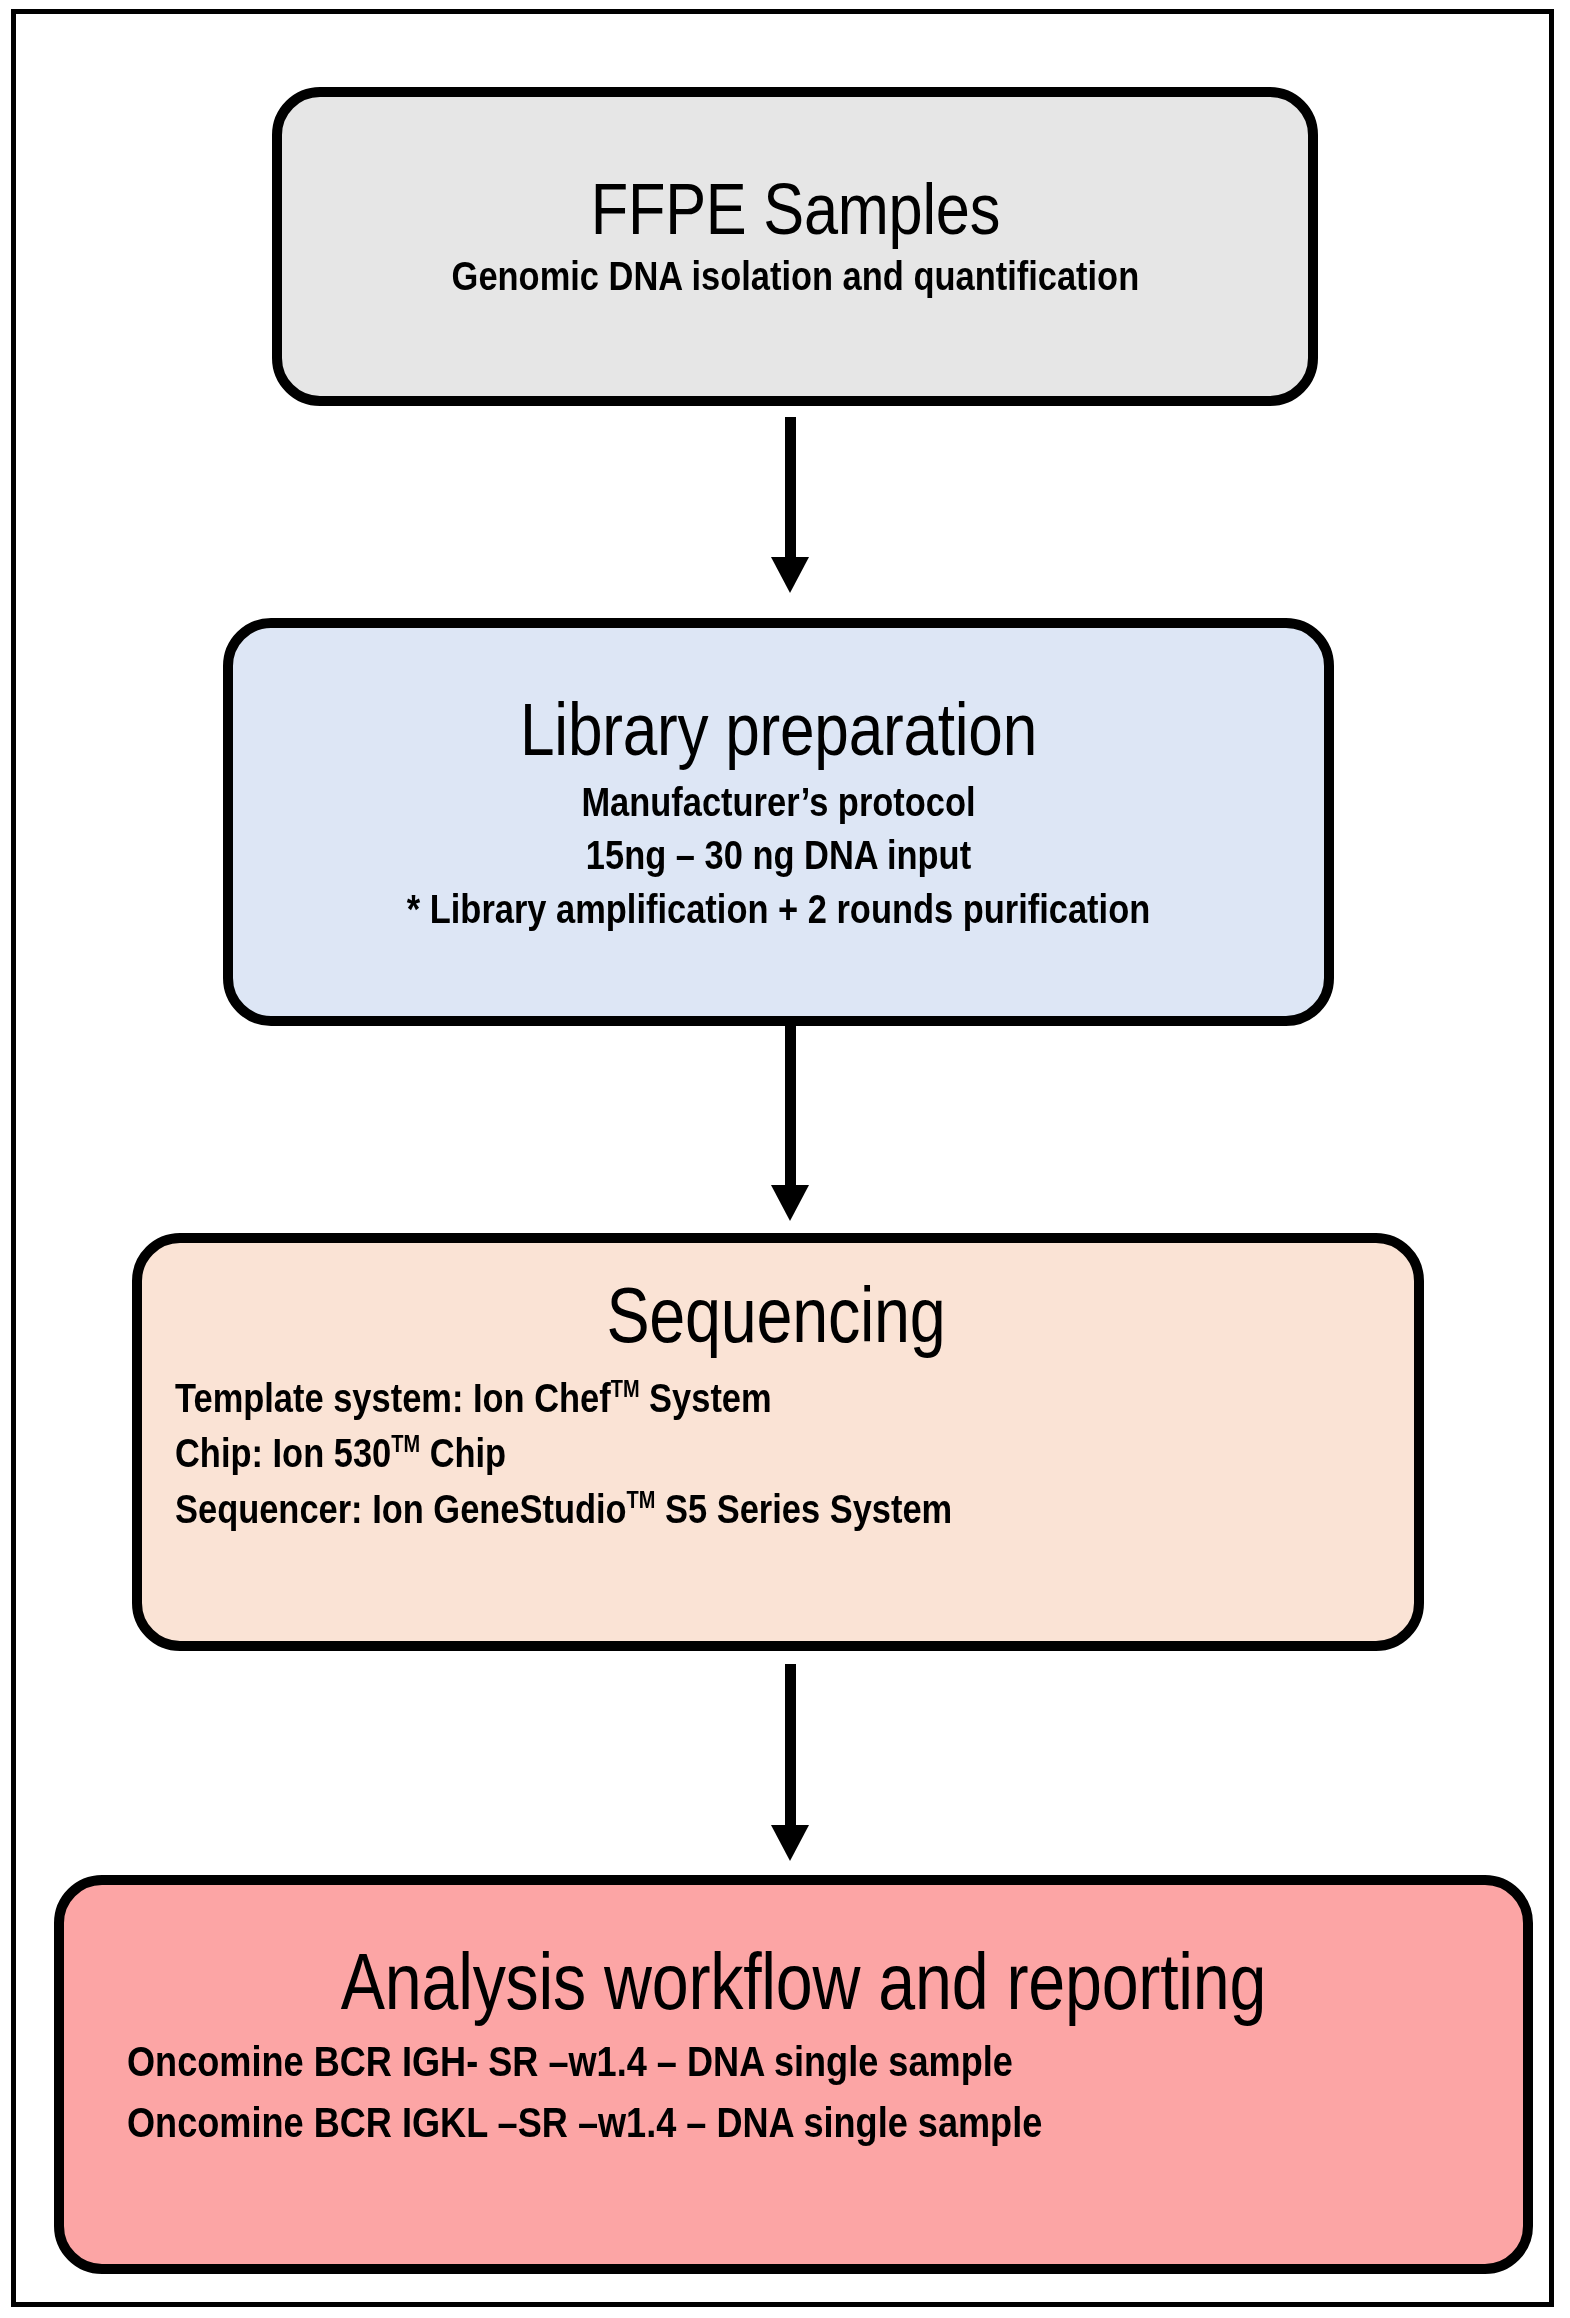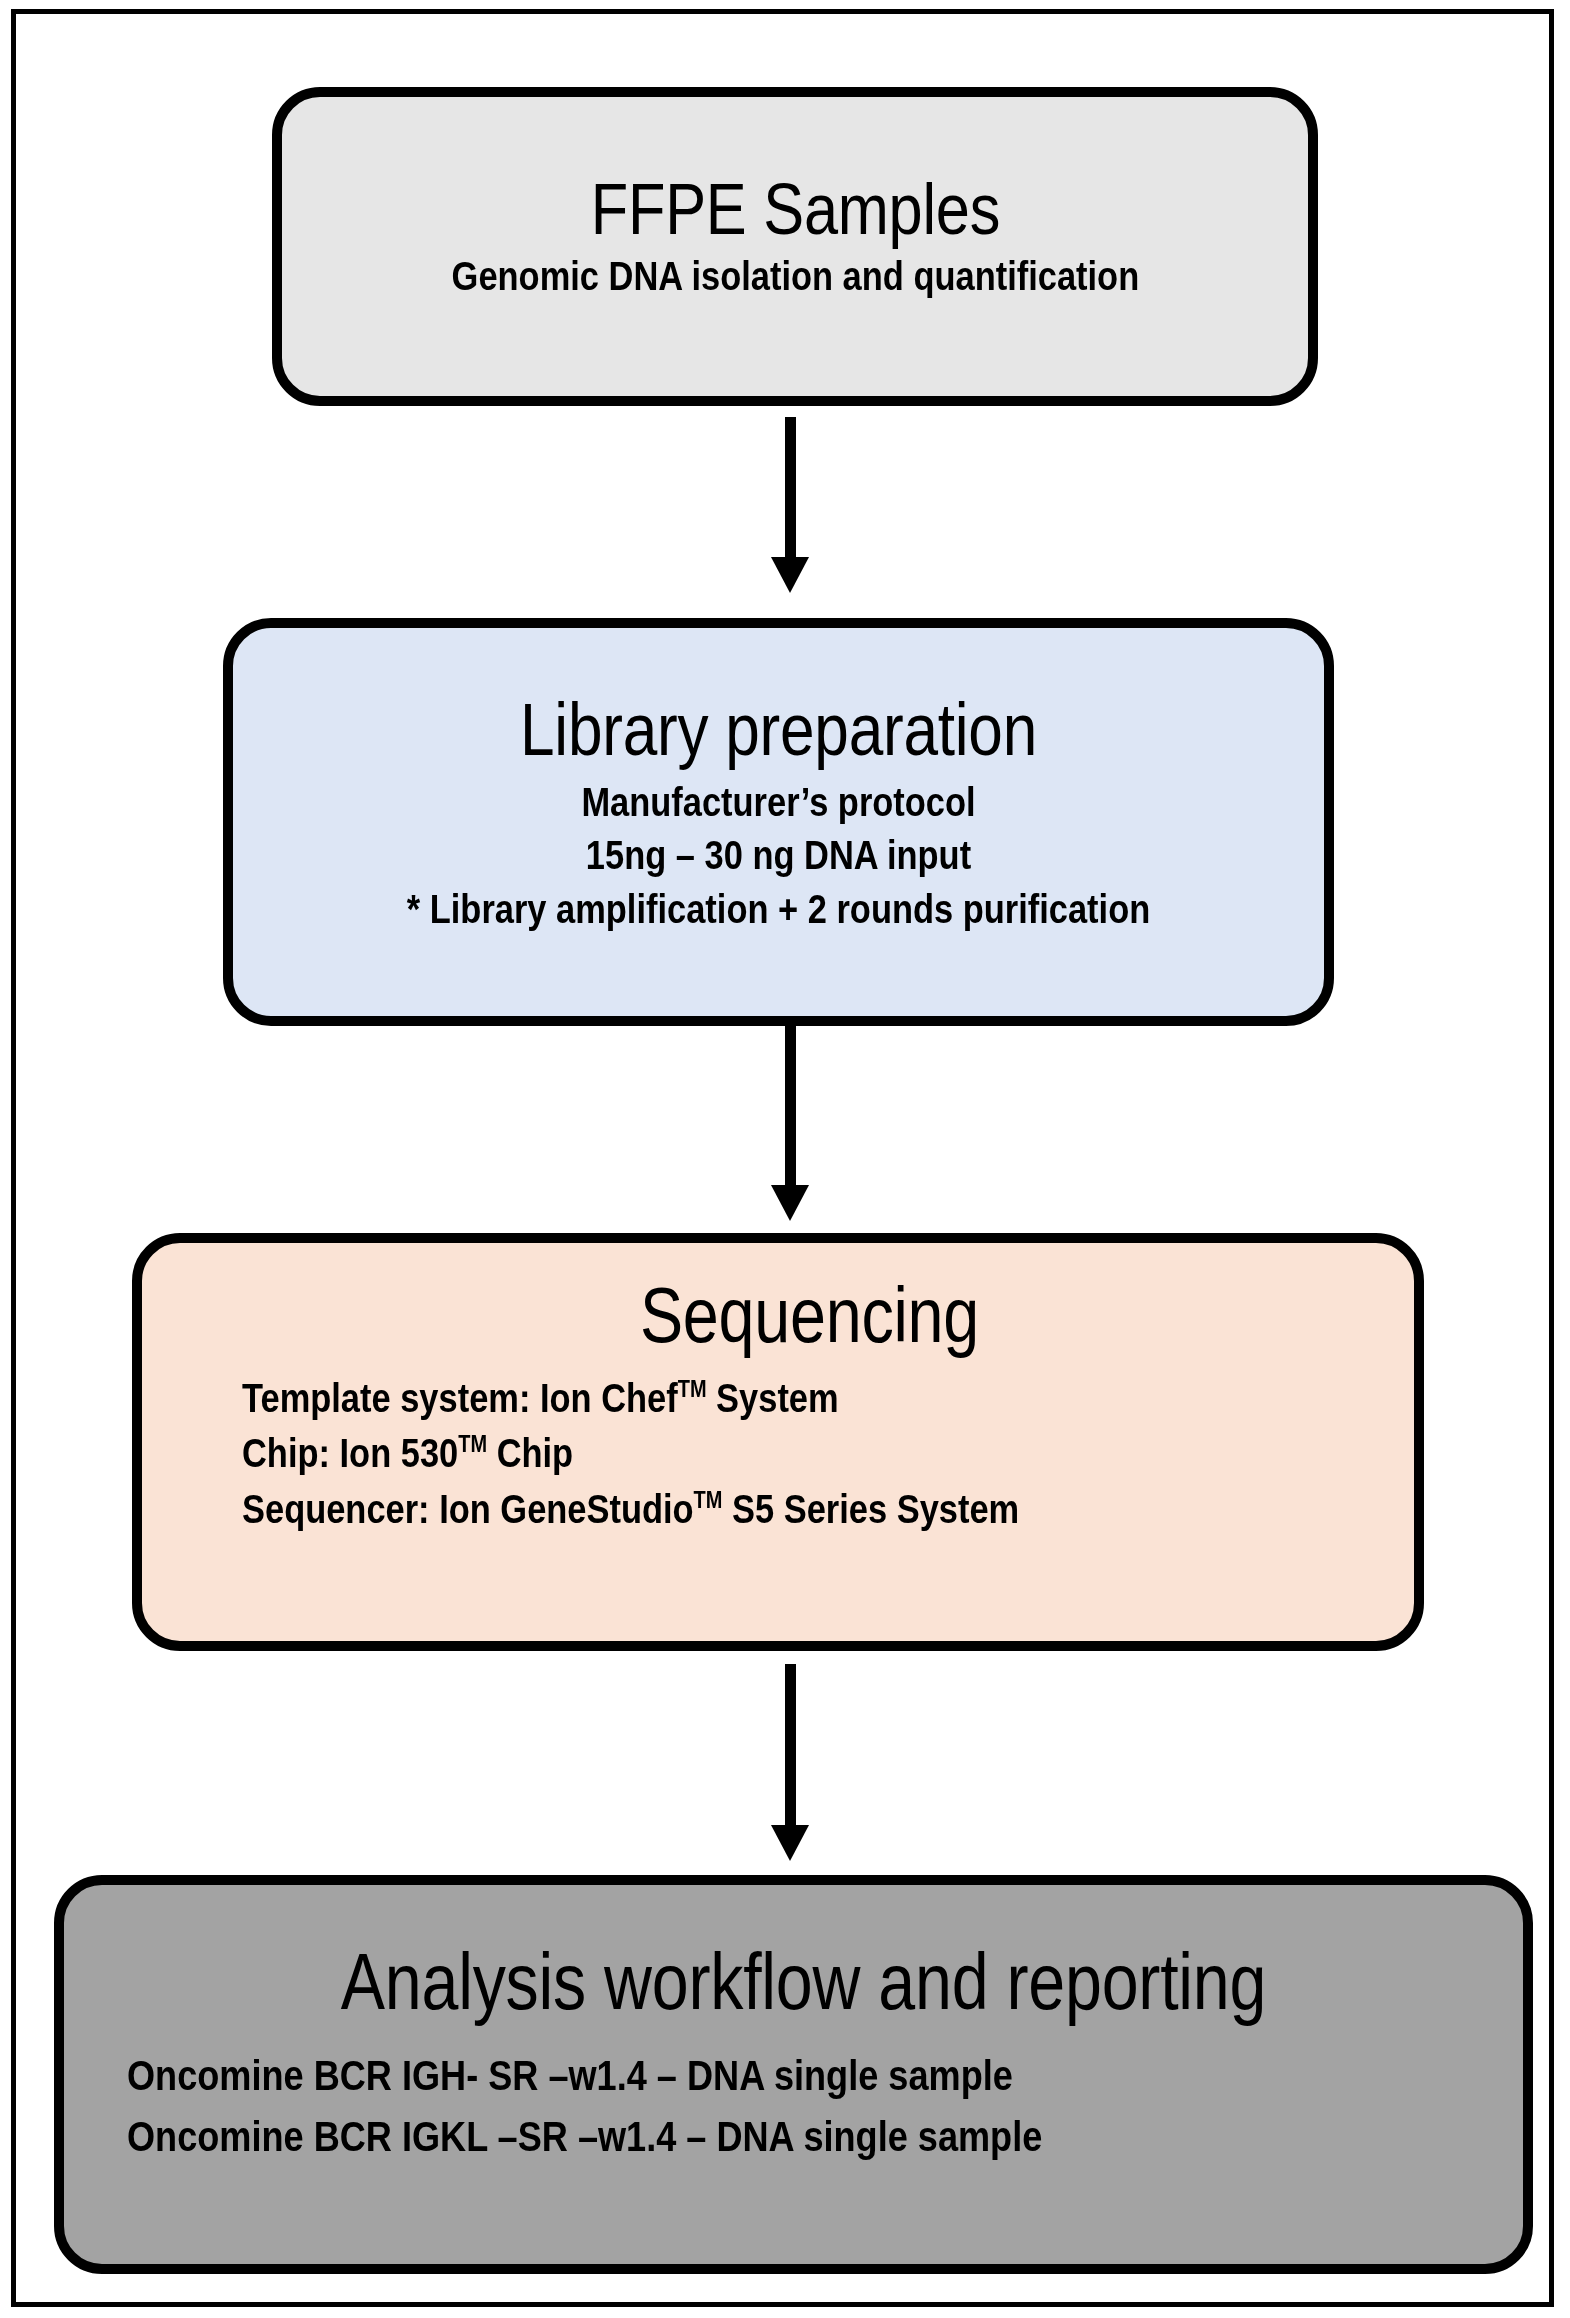--- a/index.html
+++ b/index.html
@@ -99,41 +99,40 @@
   #node-library .node-title { font-size: 74px; margin-bottom: 8.6px; }
   #node-library .node-lines { font-size: 41px; }
 
   
   #node-sequencing {
     left: 132px;
     top: 1233px;
     width: 1292px;
     height: 418px;
     background: #FAE3D5;
-    padding: 0 0 16px 100px;
+    padding: 0 0 16px 33px;
     justify-content: flex-start;
   }
   #node-sequencing .node-title {
     font-size: 77px;
     margin-top: 33px;
     margin-bottom: 16px;
     margin-left: -37px;
   }
   #node-sequencing .node-lines { font-size: 41px; line-height: 1.36; }
 
   
   #node-analysis {
     left: 54px;
     top: 1875px;
     width: 1479px;
     height: 399px;
-    background: #a3a3a3;
+    background: #fca5a5;
     padding: 0 0 24.6px 63px;
     justify-content: flex-start;
-    gap: 14px;
   }
   #node-analysis .node-title {
     font-size: 79px;
     margin-top: 57px;
     margin-bottom: 8.6px;
     margin-left: -43px;
   }
   #node-analysis .node-lines { font-size: 43px; line-height: 1.42; }
 
   

